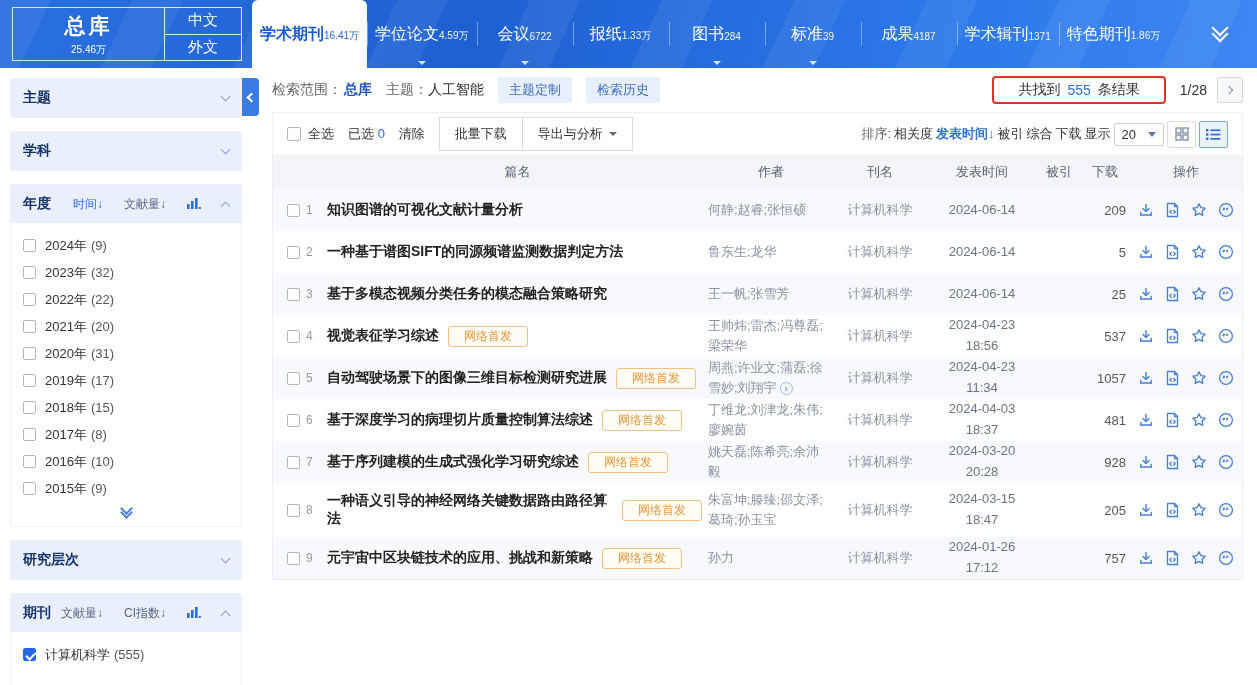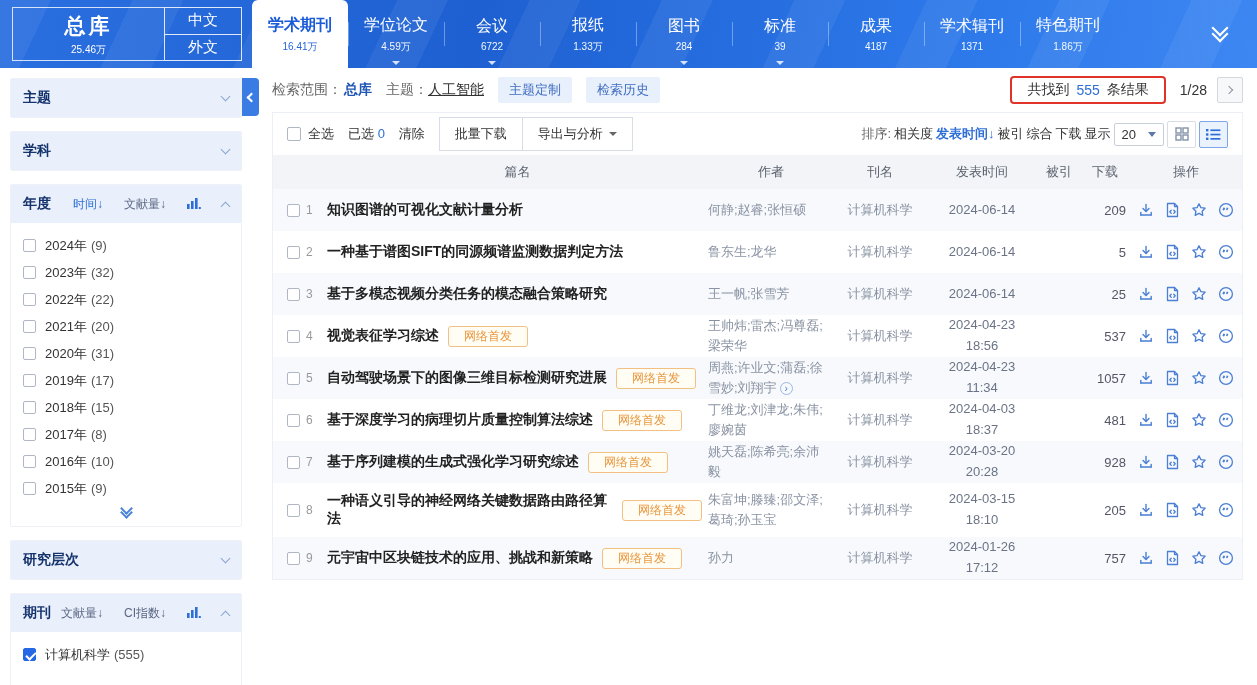--- a/index.html
+++ b/index.html
@@ -15,21 +15,21 @@
   .zongku-block { width:252px; padding:7px 10px 7px 12px; display:flex; }
   .zongku-main { flex:1; border:1px solid rgba(255,255,255,0.8); border-right:none;
     display:flex; flex-direction:column; align-items:center; justify-content:center; color:#fff; cursor:pointer; }
   .zongku-label { font-size:21px; font-weight:bold; letter-spacing:3px; }
   .zongku-count { font-size:10px; margin-top:3px; }
   .lang-tabs { width:78px; display:flex; flex-direction:column; }
   .lang-tab { flex:1; border:1px solid rgba(255,255,255,0.85); display:flex; align-items:center;
     justify-content:center; color:#fff; font-size:15px; cursor:pointer; }
   .lang-tab + .lang-tab { border-top:none; }
   .tabs { flex:1; display:flex; align-items:stretch; }
-  .tab { position:relative; min-width:96px; padding:0 8px; display:flex; flex-direction:column;
+  .tab { position:relative; min-width:96px; padding:0 8px; display:flex; flex-direction:row;
     align-items:center; justify-content:center; color:#fff; cursor:pointer; }
   .tab .t-label { font-size:16px; }
   .tab .t-count { font-size:10px; margin-top:4px; opacity:.95; }
   .tab.active { background:#fff; border-radius:6px 6px 0 0; }
   .tab.active .t-label { color:#1a5bd8; font-weight:bold; }
   .tab.active .t-count { color:#1a5bd8; }
   .tab:not(.active):not(:first-child)::before { content:''; position:absolute; left:0; top:22px; bottom:22px;
     width:1px; background:rgba(255,255,255,0.35); }
   .tab-caret { position:absolute; bottom:3px; left:50%; transform:translateX(-50%); width:0; height:0;
     border-left:4px solid transparent; border-right:4px solid transparent; border-top:4px solid rgba(255,255,255,0.8); }
@@ -62,25 +62,25 @@
   .expand-more { display:flex; flex-direction:column; align-items:center; padding:3px 0 9px; cursor:pointer; }
   .bchev { width:9px; height:9px; border-right:2px solid #4a83d8; border-bottom:2px solid #4a83d8; transform:rotate(45deg); margin-top:-5px; }
   .collapse-handle { position:absolute; left:242px; top:10px; width:17px; height:38px; background:#3b7be4;
     border-radius:0 4px 4px 0; display:flex; align-items:center; justify-content:center; cursor:pointer; z-index:5; }
   .collapse-handle .hchev { width:7px; height:7px; border-left:2px solid #fff; border-bottom:2px solid #fff; transform:rotate(45deg); margin-left:2px; }
 
   
   .main { flex:1; padding:0 14px 0 14px; min-width:0; }
   .search-info { height:44px; display:flex; align-items:center; font-size:14px; color:#666; }
   .scope-link { color:#1f55b5; font-weight:bold; margin:0 14px 0 2px; cursor:pointer; }
-  .query-value { color:#333;text-decoration:underline; }
+  .query-value { color:#333; }
   .chip-btn { background:#e8f0fc; color:#3e6cc0; font-size:13px; padding:4px 11px; margin-left:14px;
     border:none; border-radius:2px; cursor:pointer; }
   .si-right { margin-left:auto; display:flex; align-items:center; }
-  .result-annotation { border:2px solid #e0342b; border-radius:4px; padding:3px 15px; color:#333;
+  .result-annotation { border:2px solid #e0342b; border-radius:4px; padding:3px 24px; color:#333;
     display:flex; align-items:center; gap:7px; font-size:14px; }
   .result-count { color:#2e6fd6; }
   .page-indicator { margin-left:14px; color:#333; }
   .pager-next { width:26px; height:26px; margin-left:10px; border:1px solid #d3d8e0; background:#f7f8fa;
     border-radius:2px; display:flex; align-items:center; justify-content:center; cursor:pointer; }
   .pager-next .nchev { width:6px; height:6px; border-right:1.6px solid #8a93a3; border-top:1.6px solid #8a93a3; transform:rotate(45deg); margin-left:-2px; }
 
   .results { border:1px solid #ecf0f6; }
   .toolbar { height:42px; display:flex; align-items:center; padding:0 14px; font-size:13px; color:#333; background:#fff; }
   .tb-item { margin-right:14px; cursor:pointer; white-space:nowrap; }
@@ -824,21 +824,21 @@
             <div class="col-title">
               <a class="title-link">一种语义引导的神经网络关键数据路由路径算法</a>
               <span class="badge">网络首发</span>
             </div>
             <div class="col-authors">
               <span>朱富坤;滕臻;邵文泽;葛琦;孙玉宝</span>
             </div>
             <div class="col-journal">计算机科学</div>
             <div class="col-date">
               <div>2024-03-15</div>
-              <div>18:10</div>
+              <div>18:47</div>
             </div>
             <div class="col-cited"></div>
             <div class="col-dl">205</div>
             <div class="col-actions">
               <span class="act">
                 <svg width="16" height="16" viewBox="0 0 16 16" fill="none" stroke="#4a7fd4" stroke-width="1.4" stroke-linecap="round" stroke-linejoin="round">
                   <path d="M8 2.5v6.5"></path>
                   <path d="M5 6.5l3 3 3-3"></path>
                   <path d="M2.8 13h10.4"></path>
                   <path d="M2.8 10.5V13"></path>

